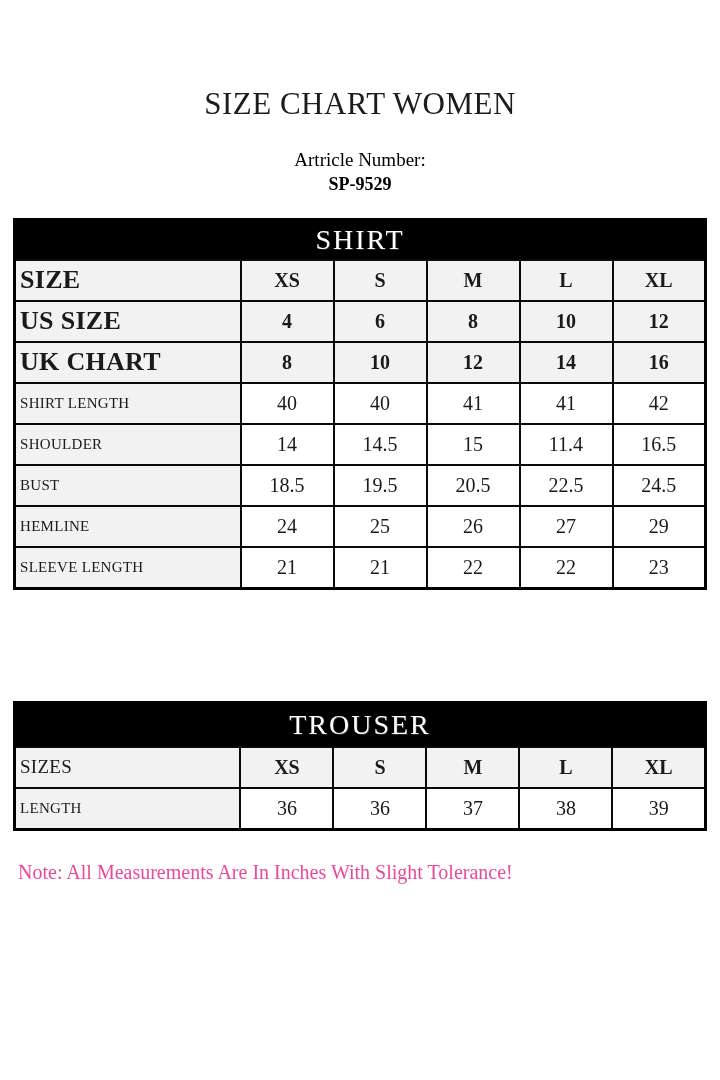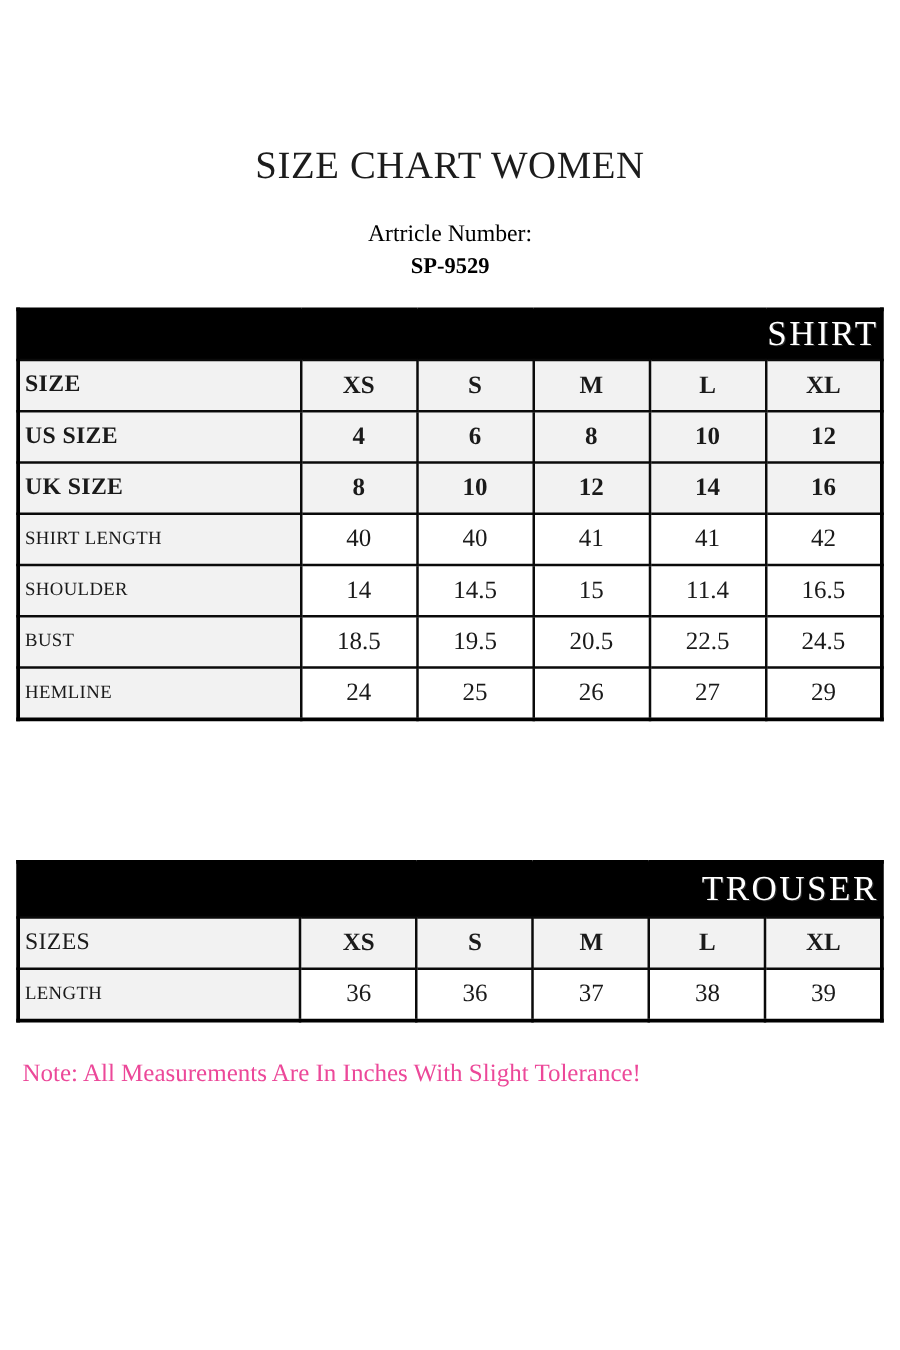--- a/index.html
+++ b/index.html
@@ -15,21 +15,21 @@
     font-family: "Liberation Serif", serif;
     color: #1a1a1a;
     overflow: hidden;
   }
   
   .doc-header {
     text-align: center;
   }
   .doc-title {
     margin: 0;
-    padding-top: 116px;
+    padding-top: 88px;
     font-size: 31px;
     font-weight: normal;
     line-height: 1.0;
     letter-spacing: 0.5px;
     color: #1c1c1c;
   }
   .article-label {
     margin-top: 31px;
     font-size: 19px;
     line-height: 1.1;
@@ -55,21 +55,21 @@
 
   col.label-col { width: 226px; }
   col.val-col   { width: 93px; }
 
   th.banner {
     background: #000000;
     color: #ffffff;
     font-weight: normal;
     font-size: 28px;
     letter-spacing: 2px;
-    text-align: right;
+    text-align: center;
     height: 36px;
     text-shadow: 1px 1px 0 #2a2a2a;
   }
   table.trouser-table th.banner { height: 40px; }
 
   td {
     border: 2px solid #0a0a0a;
     height: 37px;
     text-align: center;
     vertical-align: middle;
@@ -84,21 +84,21 @@
     background: #f2f2f2;
     font-size: 15px;
     letter-spacing: 0.3px;
   }
   
   tr.size-row td {
     background: #f2f2f2;
     font-weight: bold;
   }
   tr.size-row td.label {
-    font-size: 19px;
+    font-size: 26px;
   }
   
   tr.size-row td.label.regular {
     font-weight: normal;
     font-size: 19px;
   }
   
   .note {
     margin: 30px 0 0 18px;
     font-size: 20px;
@@ -141,21 +141,21 @@
       </tr>
       <tr class="size-row">
         <td class="label">US SIZE</td>
         <td>4</td>
         <td>6</td>
         <td>8</td>
         <td>10</td>
         <td>12</td>
       </tr>
       <tr class="size-row">
-        <td class="label">UK SIZE</td>
+        <td class="label">UK CHART</td>
         <td>8</td>
         <td>10</td>
         <td>12</td>
         <td>14</td>
         <td>16</td>
       </tr>
       <tr>
         <td class="label">SHIRT LENGTH</td>
         <td>40</td>
         <td>40</td>
@@ -180,20 +180,28 @@
         <td>24.5</td>
       </tr>
       <tr>
         <td class="label">HEMLINE</td>
         <td>24</td>
         <td>25</td>
         <td>26</td>
         <td>27</td>
         <td>29</td>
       </tr>
+      <tr>
+        <td class="label">SLEEVE LENGTH</td>
+        <td>21</td>
+        <td>21</td>
+        <td>22</td>
+        <td>22</td>
+        <td>23</td>
+      </tr>
     </tbody>
   </table>
 
   <table class="size-table trouser-table">
     <colgroup>
       <col class="label-col">
         <col class="val-col">
         <col class="val-col">
         <col class="val-col">
         <col class="val-col">

